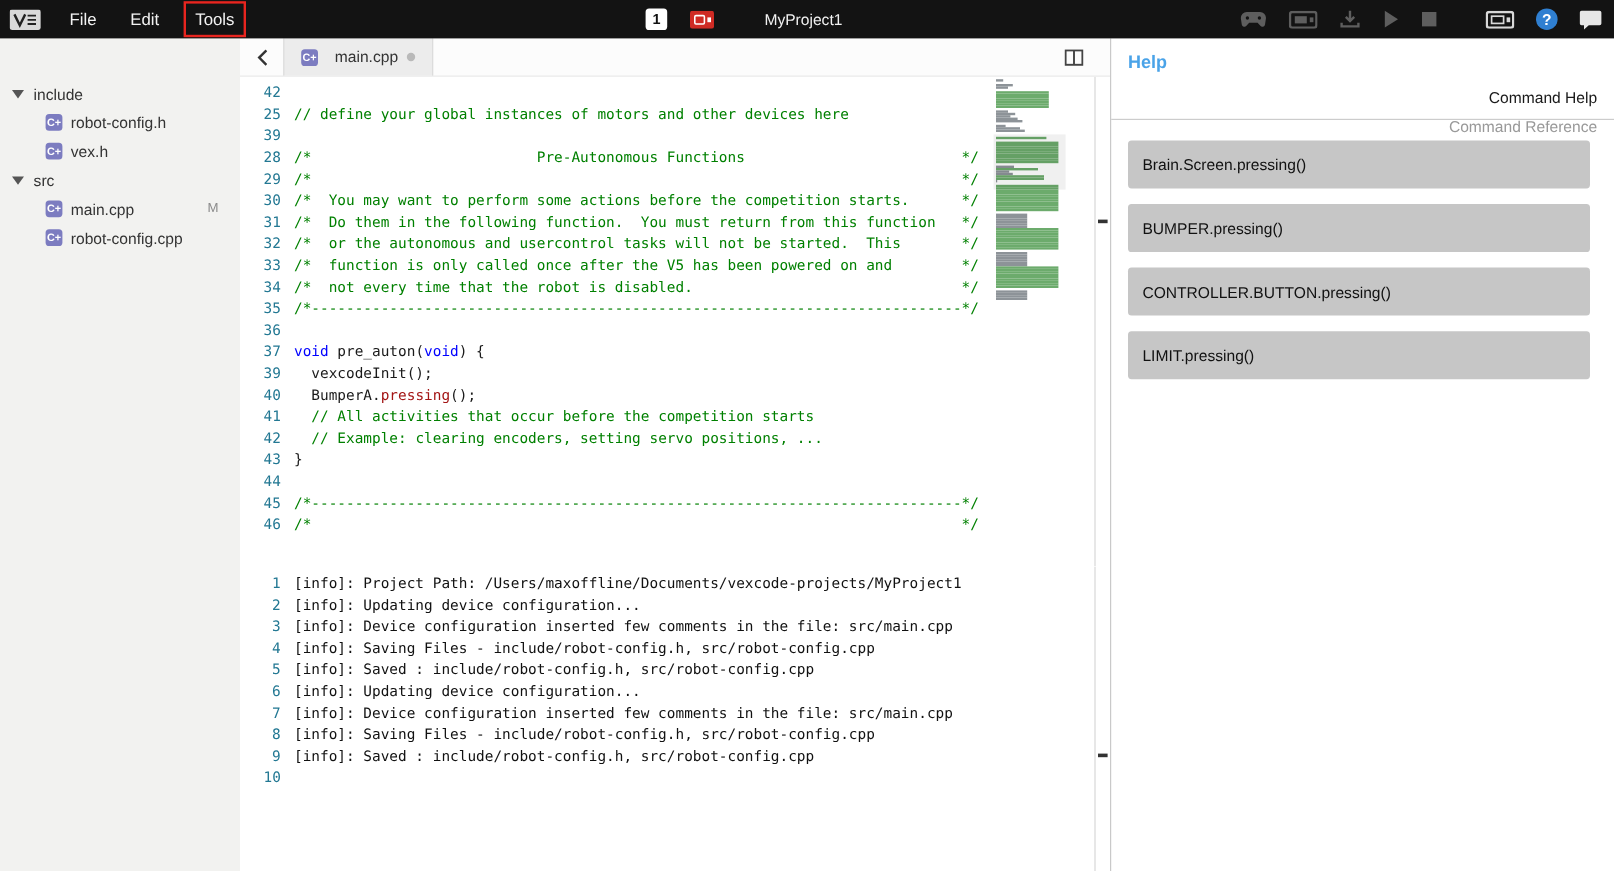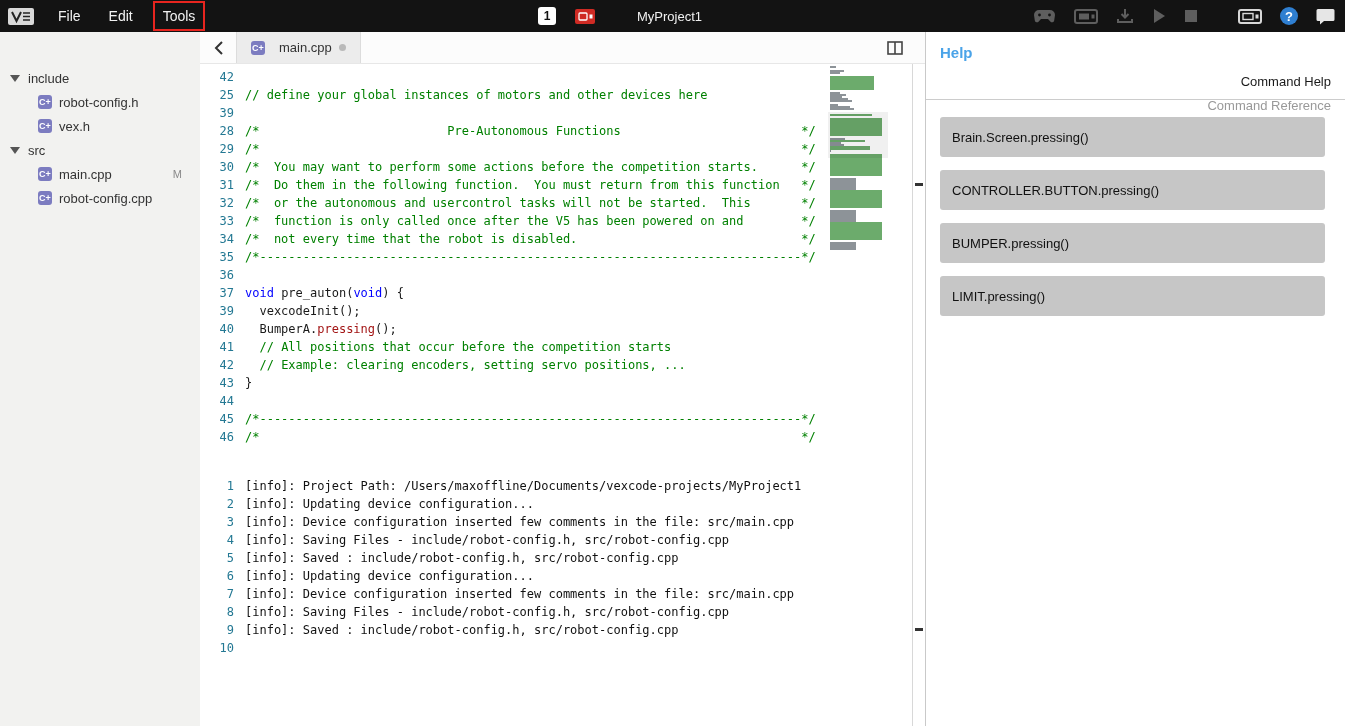--- a/index.html
+++ b/index.html
@@ -230,21 +230,21 @@
             <div class="code-line"><span class="gutter">30</span><span class="codeseg"><span class="tok-c">/*  You may want to perform some actions before the competition starts.      */</span></span></div>
             <div class="code-line"><span class="gutter">31</span><span class="codeseg"><span class="tok-c">/*  Do them in the following function.  You must return from this function   */</span></span></div>
             <div class="code-line"><span class="gutter">32</span><span class="codeseg"><span class="tok-c">/*  or the autonomous and usercontrol tasks will not be started.  This       */</span></span></div>
             <div class="code-line"><span class="gutter">33</span><span class="codeseg"><span class="tok-c">/*  function is only called once after the V5 has been powered on and        */</span></span></div>
             <div class="code-line"><span class="gutter">34</span><span class="codeseg"><span class="tok-c">/*  not every time that the robot is disabled.                               */</span></span></div>
             <div class="code-line"><span class="gutter">35</span><span class="codeseg"><span class="tok-c">/*---------------------------------------------------------------------------*/</span></span></div>
             <div class="code-line"><span class="gutter">36</span><span class="codeseg"></span></div>
             <div class="code-line"><span class="gutter">37</span><span class="codeseg"><span class="tok-k">void</span><span class="tok-p"> pre_auton(</span><span class="tok-k">void</span><span class="tok-p">) {</span></span></div>
             <div class="code-line"><span class="gutter">39</span><span class="codeseg"><span class="tok-p">  vexcodeInit();</span></span></div>
             <div class="code-line"><span class="gutter">40</span><span class="codeseg"><span class="tok-p">  BumperA.</span><span class="tok-m">pressing</span><span class="tok-p">();</span></span></div>
-            <div class="code-line"><span class="gutter">41</span><span class="codeseg"><span class="tok-p">  </span><span class="tok-c">// All positions that occur before the competition starts</span></span></div>
+            <div class="code-line"><span class="gutter">41</span><span class="codeseg"><span class="tok-p">  </span><span class="tok-c">// All activities that occur before the competition starts</span></span></div>
             <div class="code-line"><span class="gutter">42</span><span class="codeseg"><span class="tok-p">  </span><span class="tok-c">// Example: clearing encoders, setting servo positions, ...</span></span></div>
             <div class="code-line"><span class="gutter">43</span><span class="codeseg"><span class="tok-p">}</span></span></div>
             <div class="code-line"><span class="gutter">44</span><span class="codeseg"></span></div>
             <div class="code-line"><span class="gutter">45</span><span class="codeseg"><span class="tok-c">/*---------------------------------------------------------------------------*/</span></span></div>
             <div class="code-line"><span class="gutter">46</span><span class="codeseg"><span class="tok-c">/*                                                                           */</span></span></div>
           </div>
         <div class="minimap">
             <div class="mm-bar" style="width: 6px; background: rgb(141, 147, 152);"></div>
             <div class="mm-bar" style="width: 0px; background: transparent;"></div>
             <div class="mm-bar" style="width: 14px; background: rgb(141, 147, 152);"></div>
@@ -366,19 +366,19 @@
 
     <div class="help-panel">
       <div class="help-title" style="color: rgb(74, 163, 232);">Help</div>
       <div class="help-tabs">
         <div class="htab active">Command Help</div>
         <div class="htab-sep"></div>
         <div class="htab inactive">Command Reference</div>
       </div>
       <div class="help-options">
           <button class="help-option">Brain.Screen.pressing()</button>
+          <button class="help-option">BUMPER.pressing()</button>
           <button class="help-option">CONTROLLER.BUTTON.pressing()</button>
-          <button class="help-option">BUMPER.pressing()</button>
           <button class="help-option">LIMIT.pressing()</button>
         </div>
     </div>
   </div>
 </div>
 
 </body></html>

